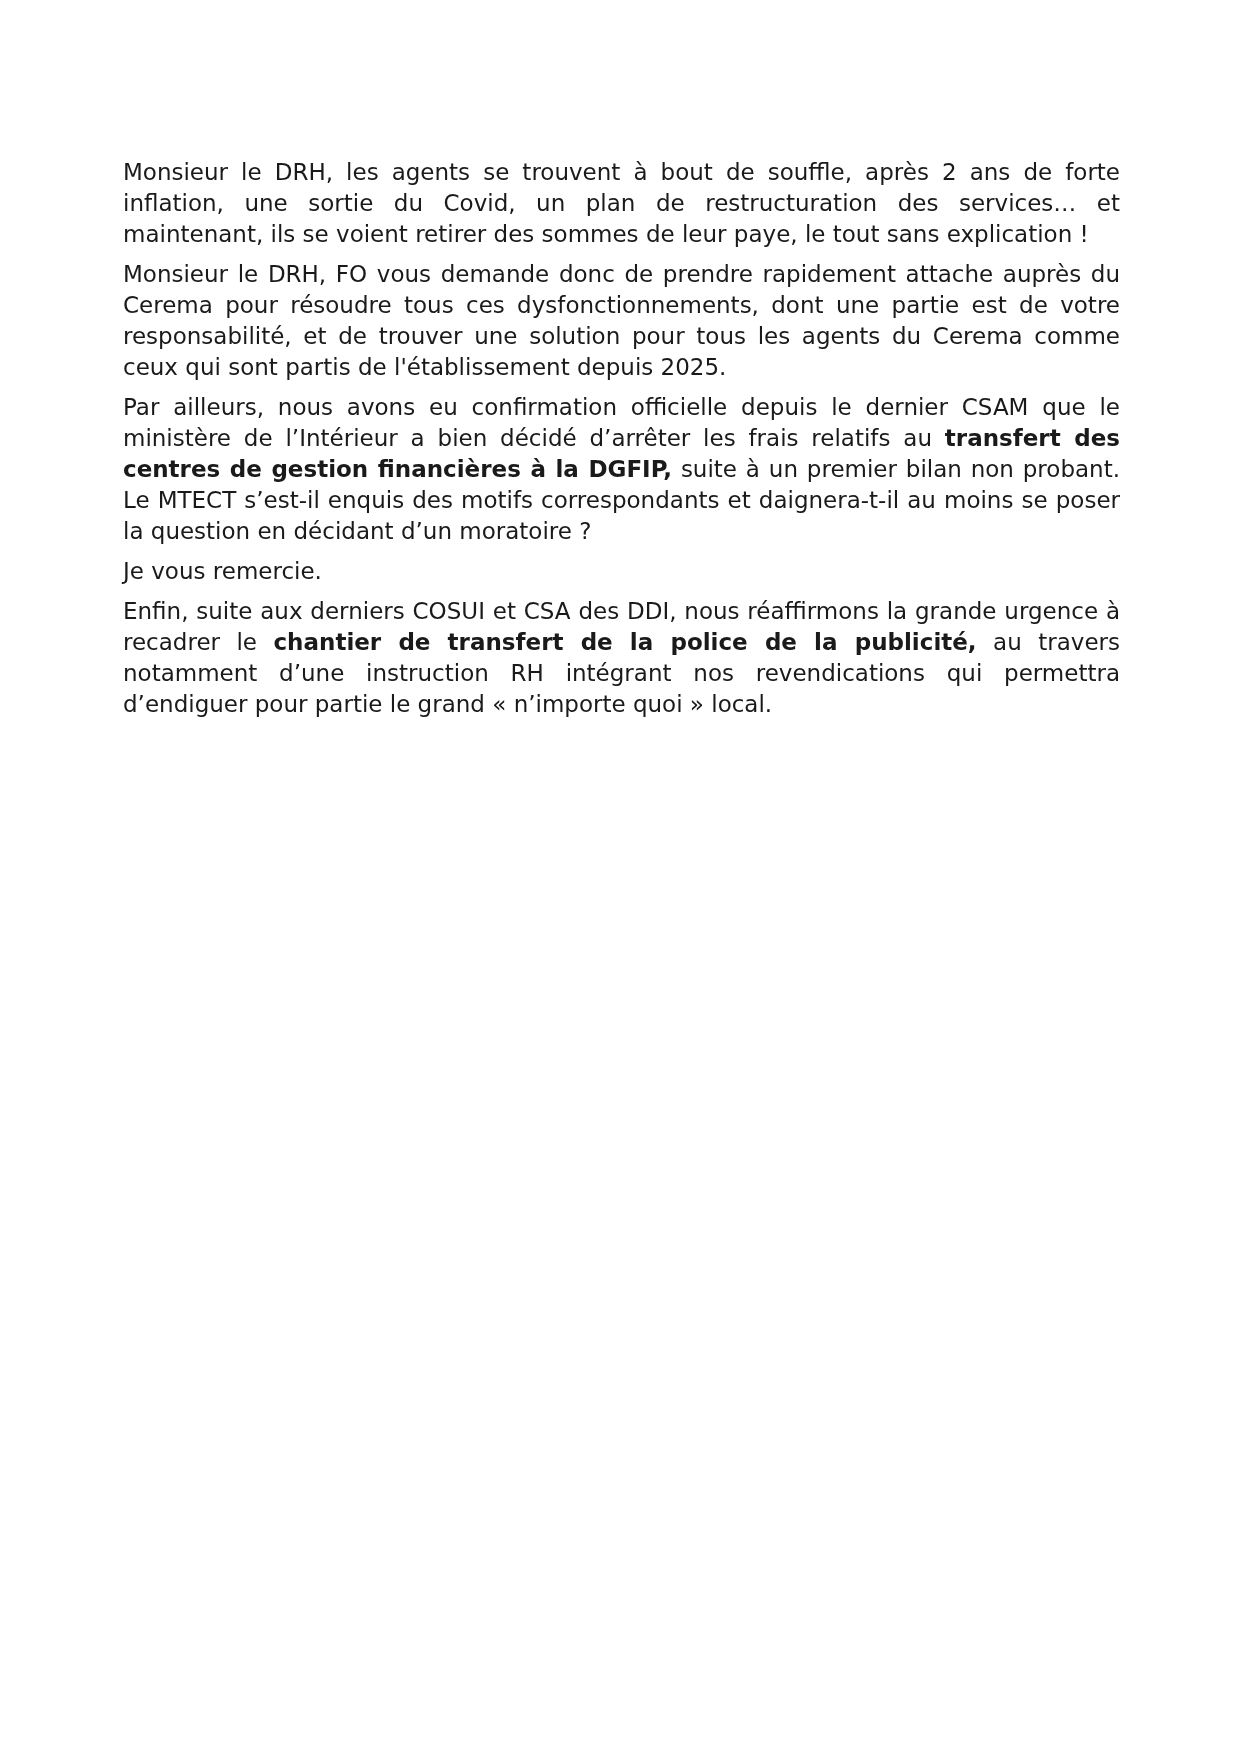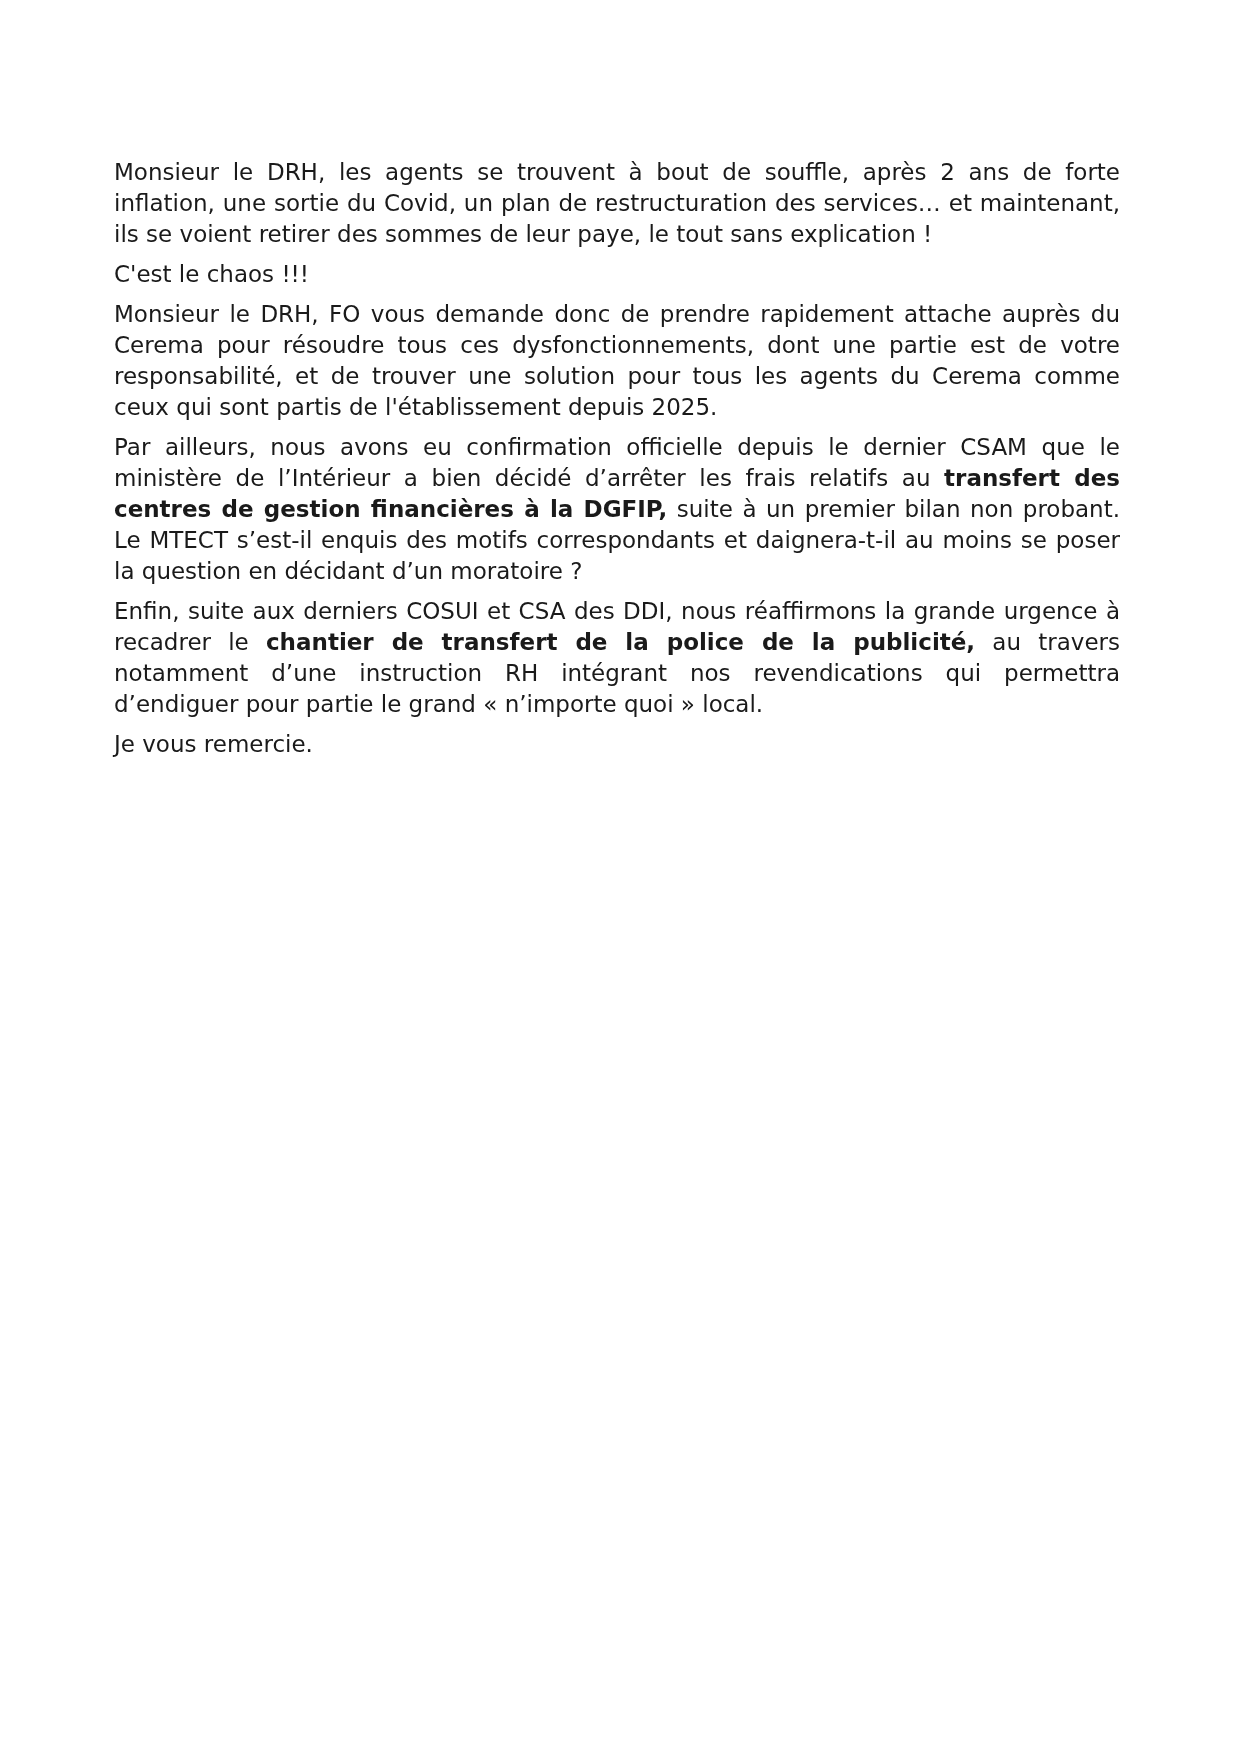--- a/index.html
+++ b/index.html
@@ -20,36 +20,35 @@
     position: absolute;
     top: 157px;
     left: 107px;
     width: 1013px;
     font-family: "DejaVu Sans", "Liberation Sans", sans-serif;
     font-size: 23px;
     line-height: 31px;
     color: #1a1a1a;
   }
   .para {
-    margin: 0 0 9px 7px;
+    margin: 0 0 9px 16px;
     text-align: justify;
     text-justify: inter-word;
   }
   .para:last-child {
     margin-bottom: 0;
   }
   .b {
     font-weight: bold;
   }
 </style>
 </head>
 <body>
 
 <div class="page">
   <div class="letter-body">
     <p class="para"><span>Monsieur le DRH, les agents se trouvent à bout de souffle, après 2 ans de forte inflation, une sortie du Covid, un plan de restructuration des services… et maintenant, ils se voient retirer des sommes de leur paye, le tout sans explication !</span></p>
-    <p class="para"><span>C'est le chaos !!!</span></p>
     <p class="para"><span>Monsieur le DRH, FO vous demande donc de prendre rapidement attache auprès du Cerema pour résoudre tous ces dysfonctionnements, dont une partie est de votre responsabilité, et de trouver une solution pour tous les agents du Cerema comme ceux qui sont partis de l'établissement depuis 2025.</span></p>
     <p class="para"><span>Par ailleurs, nous avons eu confirmation officielle depuis le dernier CSAM que le ministère de l’Intérieur a bien décidé d’arrêter les frais relatifs au </span><span class="b">transfert des centres de gestion financières à la DGFIP,</span><span> suite à un premier bilan non probant. Le MTECT s’est-il enquis des motifs correspondants et daignera-t-il au moins se poser la question en décidant d’un moratoire ?</span></p>
+    <p class="para"><span>Je vous remercie.</span></p>
     <p class="para"><span>Enfin, suite aux derniers COSUI et CSA des DDI, nous réaffirmons la grande urgence à recadrer le </span><span class="b">chantier de transfert de la police de la publicité,</span><span> au travers notamment d’une instruction RH intégrant nos revendications qui permettra d’endiguer pour partie le grand « n’importe quoi » local.</span></p>
-    <p class="para"><span>Je vous remercie.</span></p>
   </div>
 </div>
 
 </body></html>

